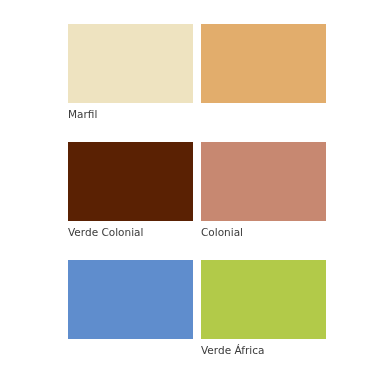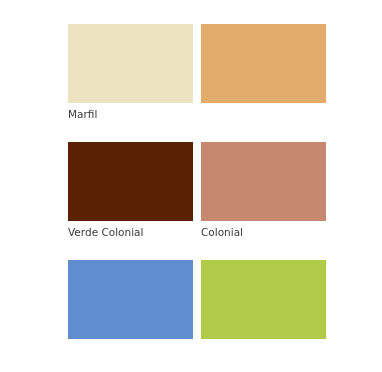--- a/index.html
+++ b/index.html
@@ -62,15 +62,16 @@
     <span class="swatch-chip" style="background-color: rgb(199, 136, 113);"></span>
     <div class="swatch-label">Colonial</div>
   </div>
 
   <div class="swatch-cell">
     <span class="swatch-chip" style="background-color: rgb(95, 141, 205);"></span>
   </div>
 
   <div class="swatch-cell">
     <span class="swatch-chip" style="background-color: rgb(178, 202, 73);"></span>
+    <div class="swatch-label">Verde África</div>
   </div>
 
 </div>
 
 </body></html>

